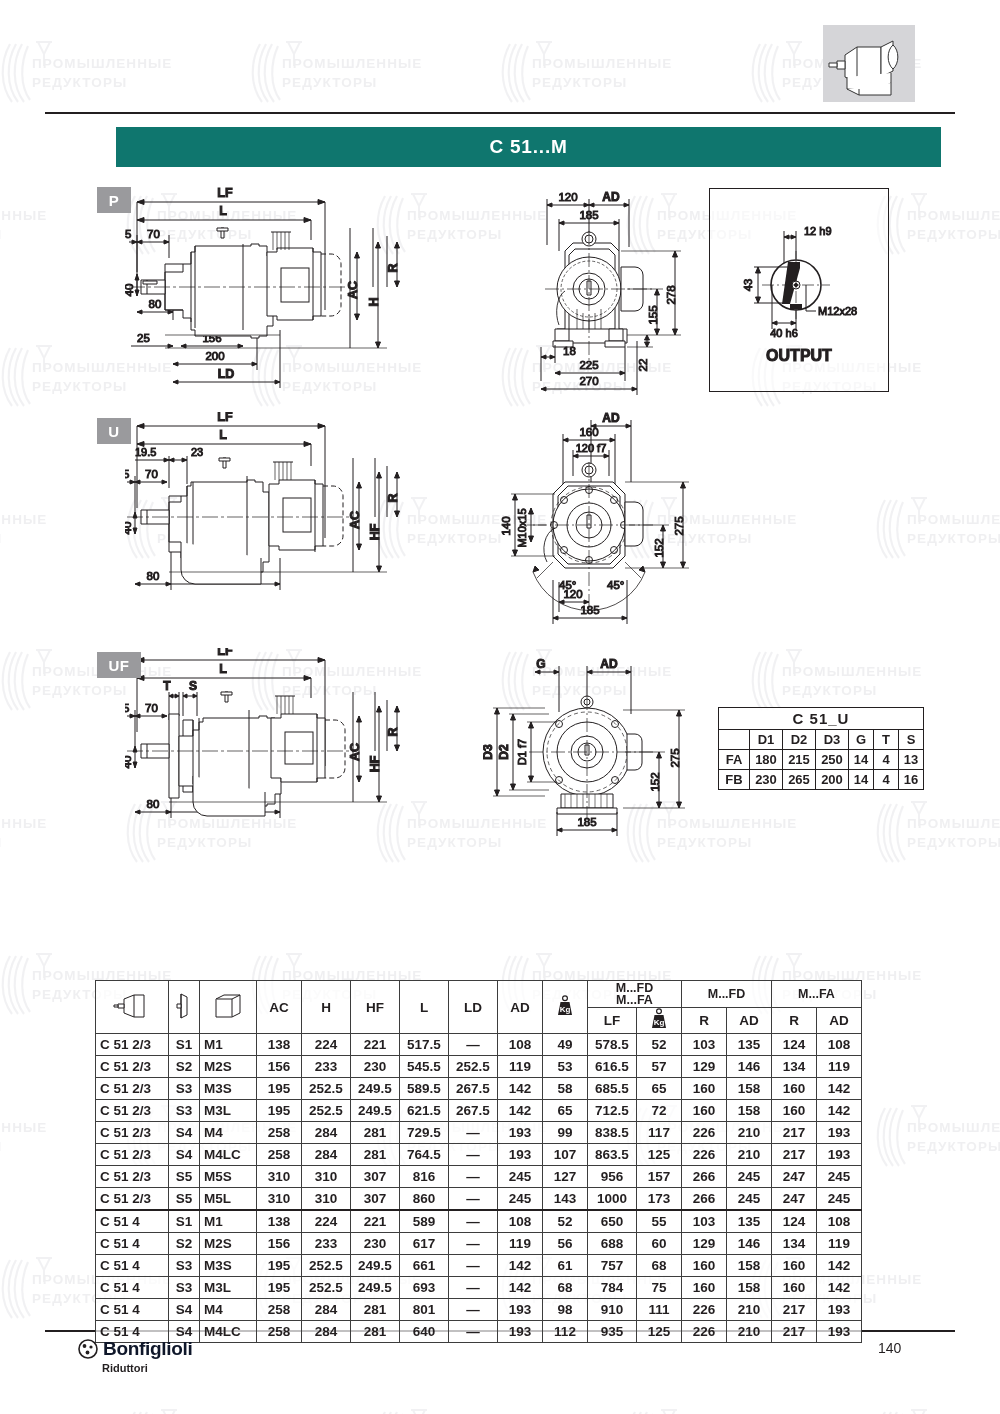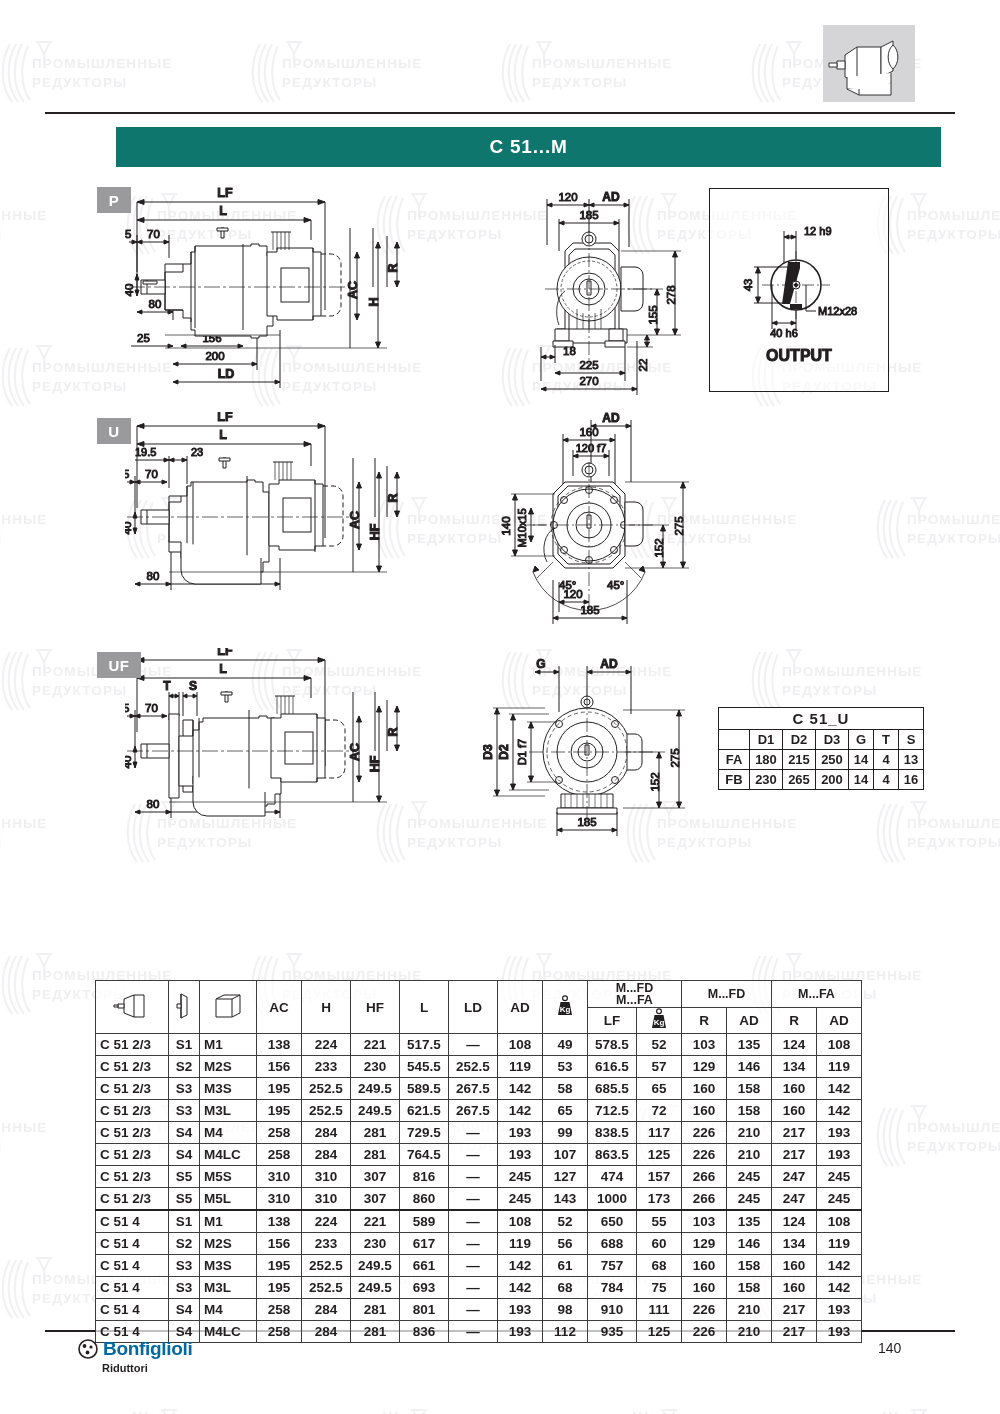--- a/index.html
+++ b/index.html
@@ -53,21 +53,21 @@
   #mainTable .hGroup{height:26px;font-size:12.5px;line-height:12.5px;font-weight:700;}
   #mainTable .noBot{border-bottom:none;}
   #mainTable tbody td{font-weight:700;font-size:13.5px;}
   #mainTable tbody td.lbl{text-align:left;padding-left:4px;}
   #mainTable .thick{border-top:2px solid #231f20;}
   .c-code{width:68px;} .c-s{width:30px;} .c-m{width:52px;margin-left:36px;}
   .c-n{width:44px;} .c-nw{width:48px;}
   
   #logo{position:absolute;left:78px;top:1338px;z-index:5;}
   #logoRow{display:flex;align-items:center;gap:5px;}
-  #logoName{font-size:19px;font-weight:700;letter-spacing:-.3px;color:#0369a1;}
+  #logoName{font-size:19px;font-weight:700;letter-spacing:-.3px;color:#0f172a;}
   #logoSub{font-size:11px;font-weight:700;color:#231f20;margin-left:24px;margin-top:2px;}
   #pageNo{position:absolute;left:878px;top:1340px;z-index:5;font-size:14px;color:#231f20;}
 </style>
 </head>
 <body>
 
 <div id="wm">
     <div class="wmCell" style="left: -125px; top: -152px;"></div>
     <div class="wmCell" style="left: 125px; top: -152px;"></div>
     <div class="wmCell" style="left: 375px; top: -152px;"></div>
@@ -1525,21 +1525,21 @@
           <td class="c-code lbl">C 51 2/3</td>
           <td class="c-s">S5</td>
           <td class="c-m lbl">M5S</td>
           <td class="c-n">310</td>
           <td class="c-nw">310</td>
           <td class="c-nw">307</td>
           <td class="c-nw">816</td>
           <td class="c-nw">—</td>
           <td class="c-n">245</td>
           <td class="c-n">127</td>
-          <td class="c-nw">474</td>
+          <td class="c-nw">956</td>
           <td class="c-n">157</td>
           <td class="c-n">266</td>
           <td class="c-n">245</td>
           <td class="c-n">247</td>
           <td class="c-n">245</td>
         </tr>
         <tr>
           <td class="c-code lbl">C 51 2/3</td>
           <td class="c-s">S5</td>
           <td class="c-m lbl">M5L</td>
@@ -1647,21 +1647,21 @@
           <td class="c-n">217</td>
           <td class="c-n">193</td>
         </tr>
         <tr>
           <td class="c-code lbl">C 51 4</td>
           <td class="c-s">S4</td>
           <td class="c-m lbl">M4LC</td>
           <td class="c-n">258</td>
           <td class="c-nw">284</td>
           <td class="c-nw">281</td>
-          <td class="c-nw">836</td>
+          <td class="c-nw">640</td>
           <td class="c-nw">—</td>
           <td class="c-n">193</td>
           <td class="c-n">112</td>
           <td class="c-nw">935</td>
           <td class="c-n">125</td>
           <td class="c-n">226</td>
           <td class="c-n">210</td>
           <td class="c-n">217</td>
           <td class="c-n">193</td>
         </tr>

